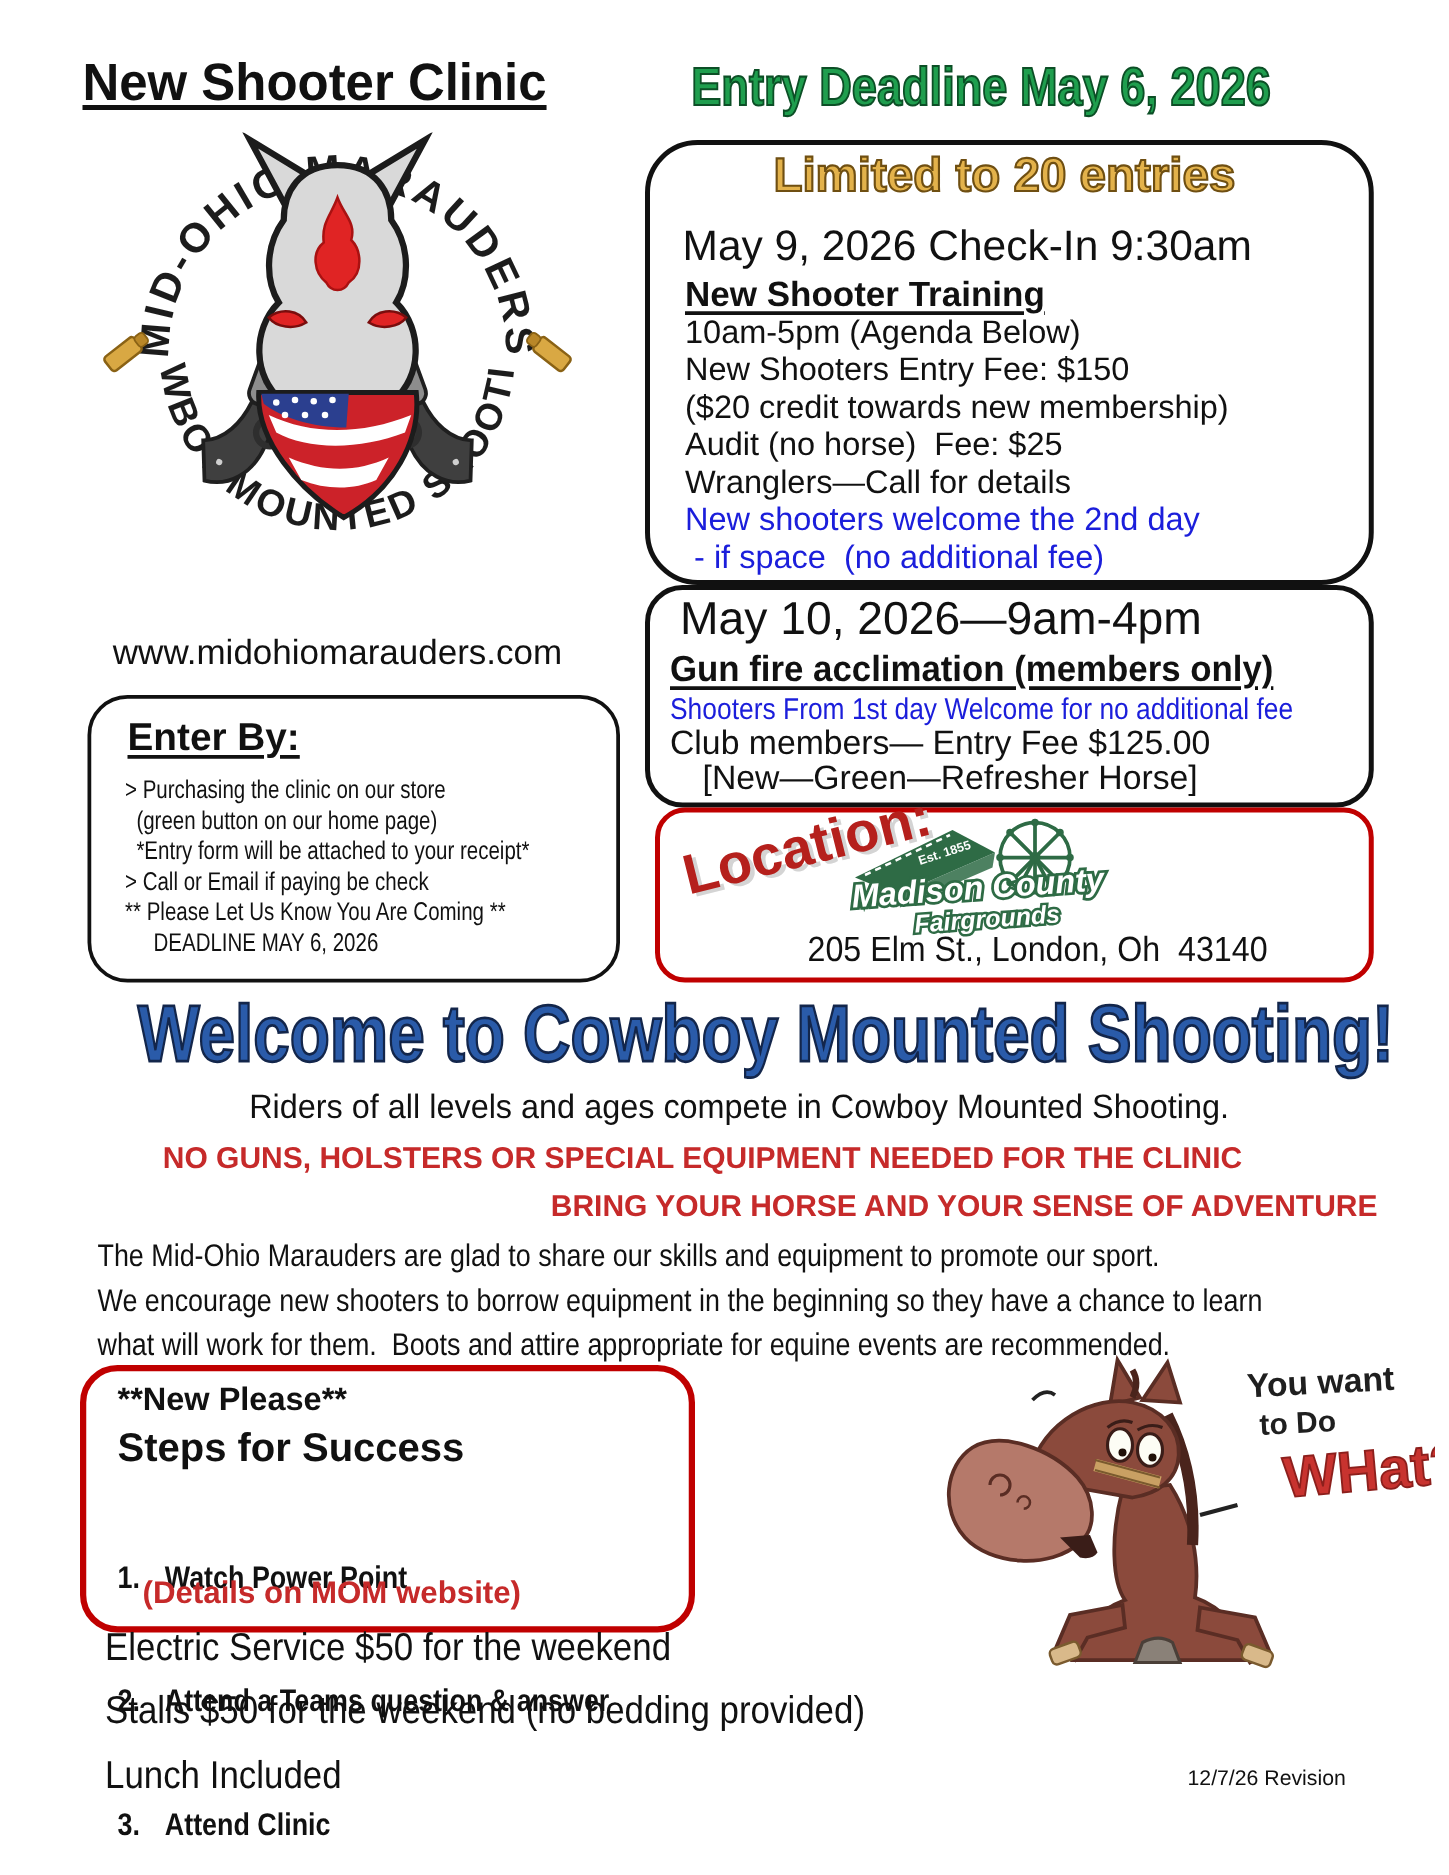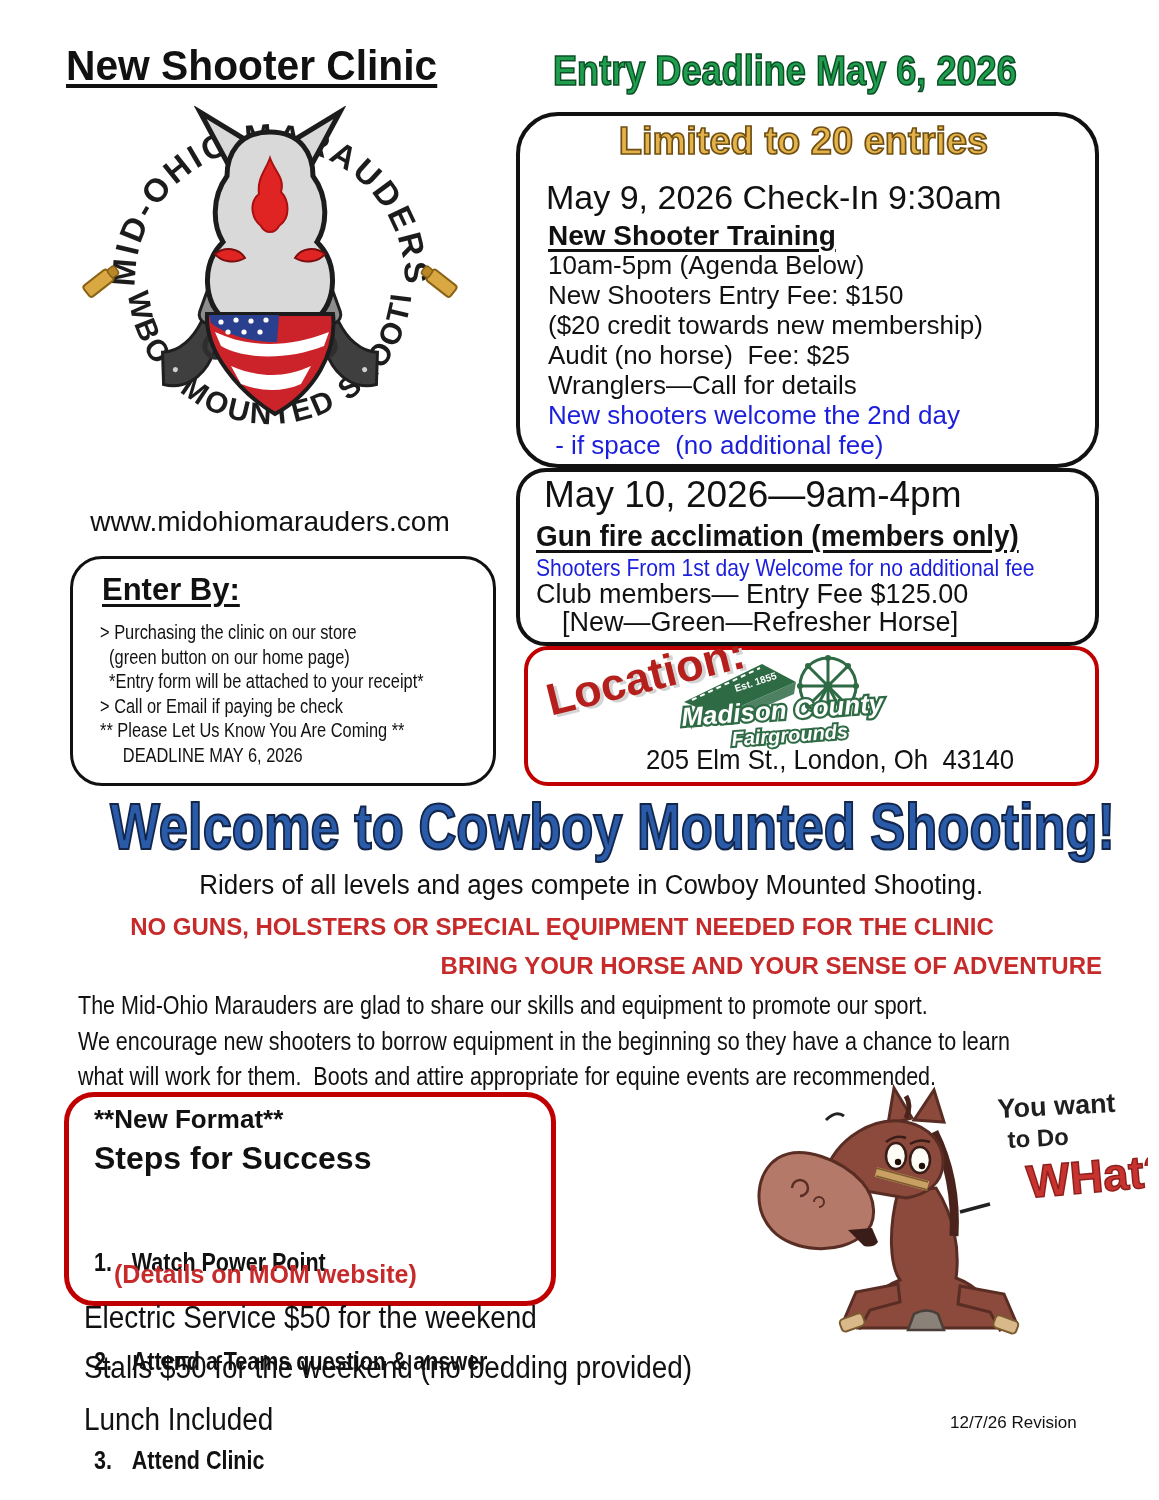--- a/index.html
+++ b/index.html
@@ -179,21 +179,21 @@
   <div class="abs center b red" style="left:0;top:952px;width:1080px;font-size:24px;text-align:right;">BRING YOUR HORSE AND YOUR SENSE OF ADVENTURE</div>
   <div class="abs" style="left:78px;top:988px;">
     <div class="sx" style="transform:scaleX(0.86);font-size:25px;line-height:35.6px;">
       <div class="line">The Mid-Ohio Marauders are glad to share our skills and equipment to promote our sport.</div>
       <div class="line">We encourage new shooters to borrow equipment in the beginning so they have a chance to learn</div>
       <div class="line">what will work for them.  Boots and attire appropriate for equine events are recommended.</div>
     </div>
   </div>
 
   <div class="redbox" style="left:64px;top:1092px;width:482px;height:204px;border-width:5px;border-radius:30px;"></div>
-  <div class="abs b line" style="left:94px;top:1104px;font-size:26px;">**New Format**</div>
+  <div class="abs b line" style="left:94px;top:1104px;font-size:26px;">**New Please**</div>
   <div class="abs b line" style="left:94px;top:1140px;font-size:32px;">Steps for Success</div>
   <div class="abs" style="left:94px;top:1180px;">
     <div class="sx b" style="transform:scaleX(0.86);font-size:25px;line-height:33px;white-space:pre;">
       <div><span style="display:inline-block;width:44px;">1.</span><span>Watch Power Point</span></div>
       <div><span style="display:inline-block;width:44px;">2.</span><span>Attend a Teams question &amp; answer</span></div>
       <div><span style="display:inline-block;width:44px;">3.</span><span>Attend Clinic</span></div>
     </div>
   </div>
   <div class="abs b red line" style="left:92px;top:1260px;font-size:25px;">(Details on MOM website)</div>
 

